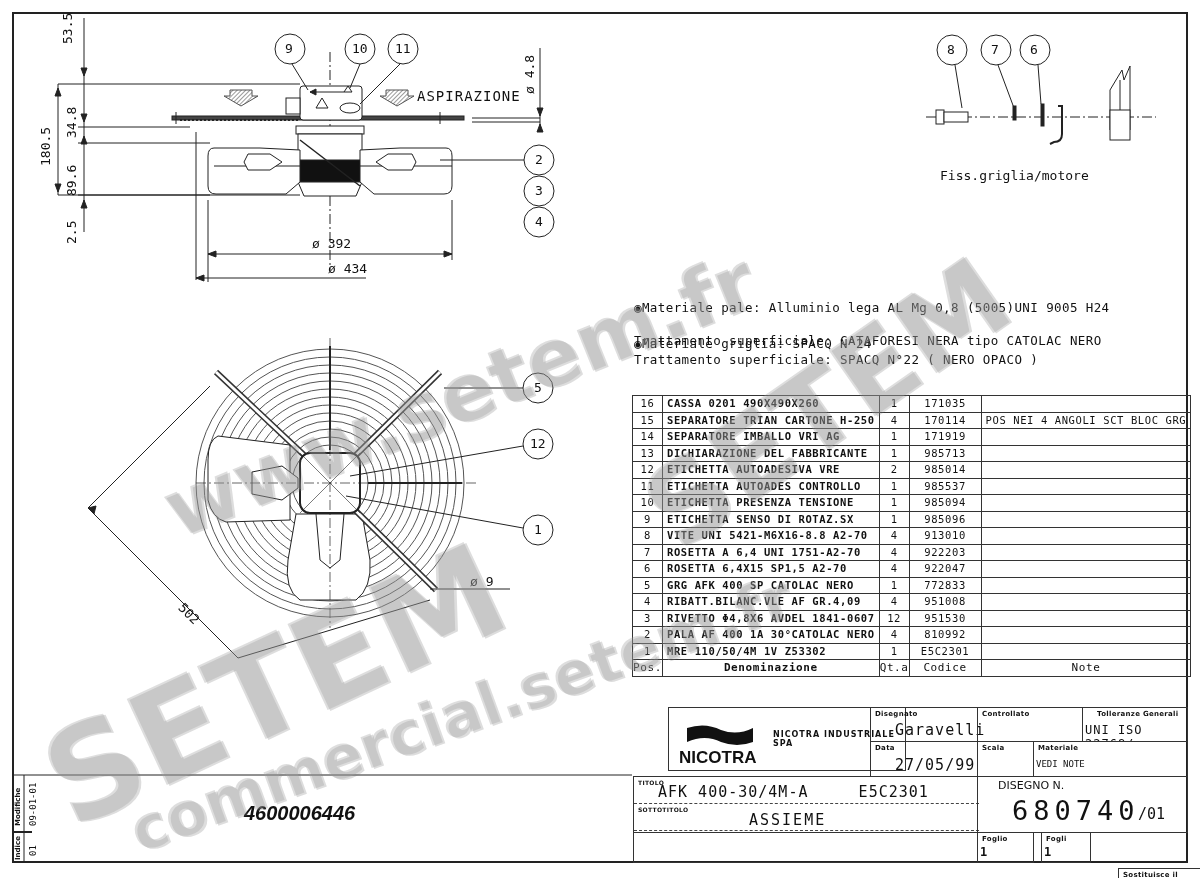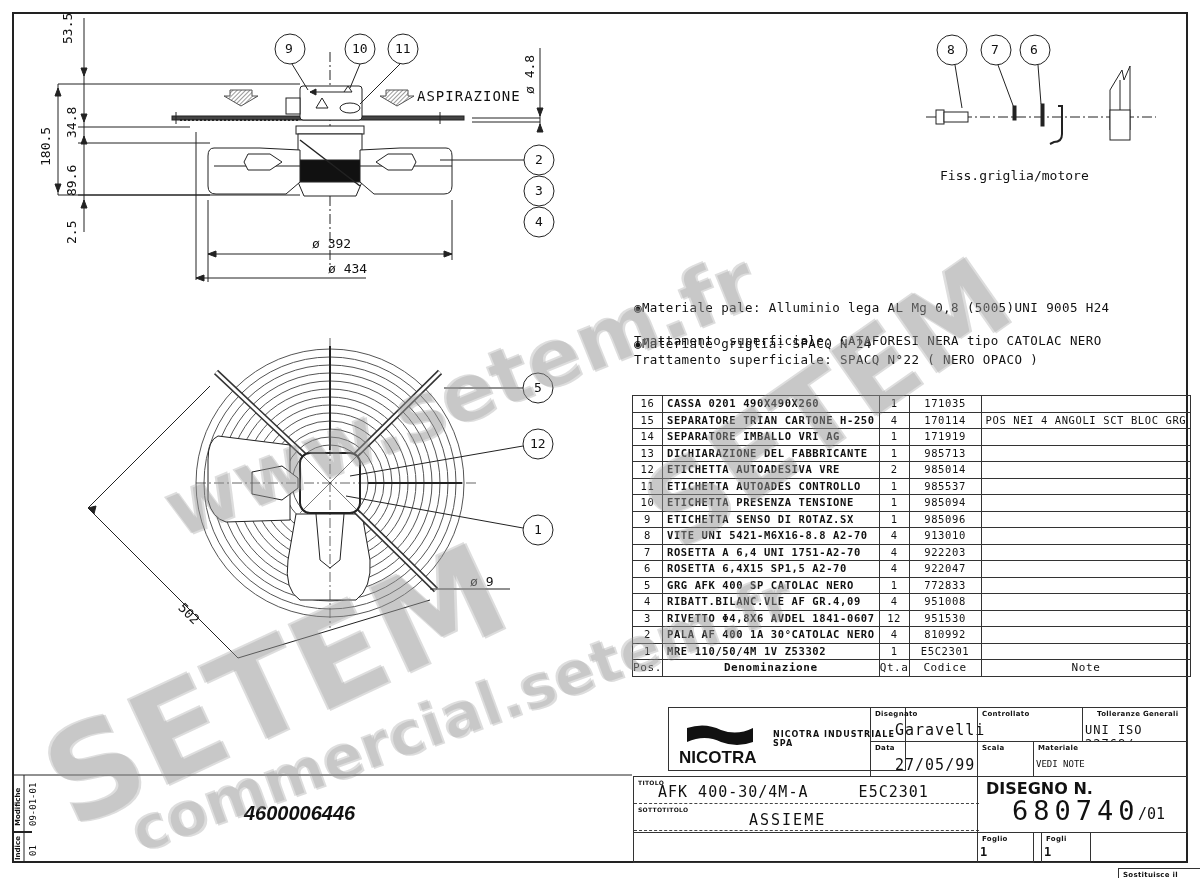--- a/index.html
+++ b/index.html
@@ -371,21 +371,21 @@
 </div>
 <div class="tb" style="left:633px;top:776px;width:345px;height:57px;text-decoration:underline;">
   <div class="cap" style="font-size:6px;">TITOLO</div>
   <div class="val" style="left:24px;top:6px;font-size:15px;letter-spacing:1px;white-space:pre;">AFK 400-30/4M-A     E5C2301</div>
   <div class="cap" style="top:29px;font-size:6px;">SOTTOTITOLO</div>
   <div class="val" style="left:115px;top:34px;font-size:15px;letter-spacing:2px;">ASSIEME</div>
   <div class="dash" style="left:0;top:26px;width:345px;"></div>
   <div class="dash" style="left:0;top:53px;width:345px;"></div>
 </div>
 <div class="tb" style="left:977px;top:776px;width:211px;height:57px;">
-  <div class="val" style="left:8px;top:2px;font-size:16px;font-weight:bold;font-family:'DejaVu Sans',sans-serif;">DISEGNO N.</div>
+  <div class="val" style="left:20px;top:2px;font-size:11px;font-weight:normal;font-family:'DejaVu Sans',sans-serif;">DISEGNO N.</div>
   <div class="val" style="left:34px;top:18px;font-size:27px;letter-spacing:5px;">680740</div>
   <div class="val" style="left:160px;top:28px;font-size:15px;font-weight:normal;">/01</div>
 </div>
 <div class="tb" style="left:633px;top:832px;width:345px;height:31px;"></div>
 <div class="tb" style="left:977px;top:832px;width:57px;height:31px;">
   <div class="cap">Foglio</div>
   <div class="val" style="left:2px;top:12px;font-size:12px;font-weight:bold;">1</div>
 </div>
 <div class="tb" style="left:1041px;top:832px;width:50px;height:31px;">
   <div class="cap">Fogli</div>

